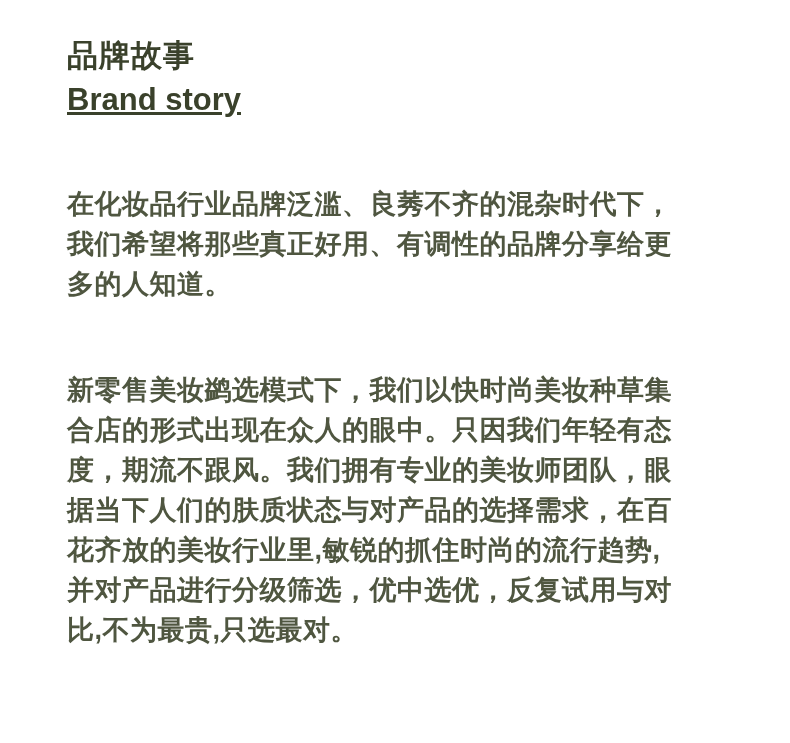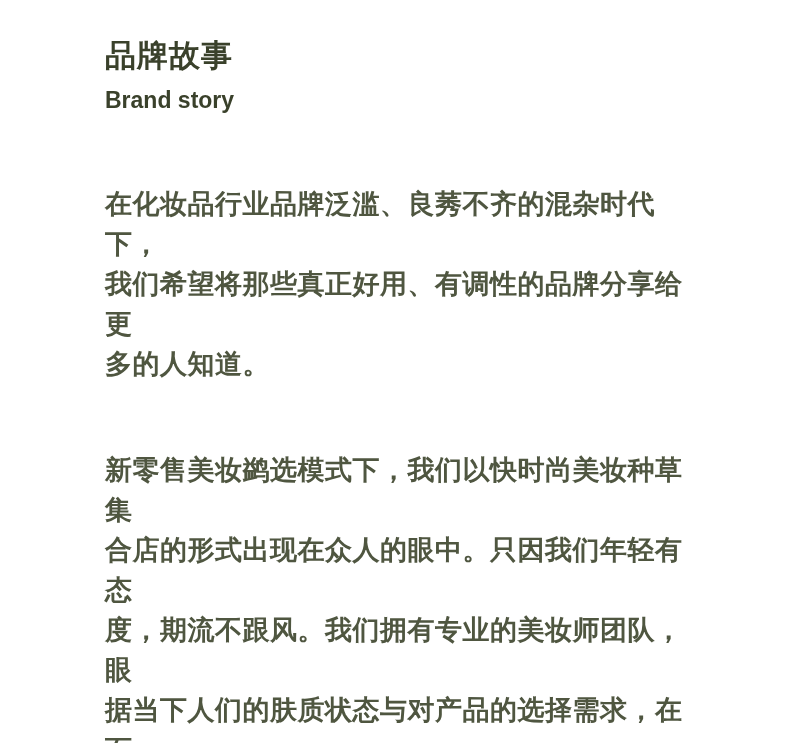--- a/index.html
+++ b/index.html
@@ -7,38 +7,39 @@
     padding: 0;
     background: #ffffff;
   }
   .page {
     position: relative;
     width: 790px;
     height: 743px;
     background: #ffffff;
     overflow: hidden;
     box-sizing: border-box;
-    padding: 36px 100px 0 105px;
+    padding: 36px 100px 0 67px;
     font-family: "Liberation Sans", "DejaVu Sans", sans-serif;
     border-radius: 19px;
   }
   .title-cn {
     margin: 0;
     font-size: 31px;
     font-weight: 700;
     line-height: 40px;
     letter-spacing: 1px;
     color: #3a412b;
   }
   .title-en {
     margin: 4px 0 0 0;
-    font-size: 23px;
+    font-size: 31px;
     font-weight: 700;
     line-height: 40px;
     color: #3a412b;
+    text-decoration: underline;
   }
   .para {
     margin: 0;
     font-size: 27px;
     font-weight: 700;
     line-height: 40px;
     letter-spacing: 0.5px;
     color: #4f5640;
     white-space: pre-line;
   }

